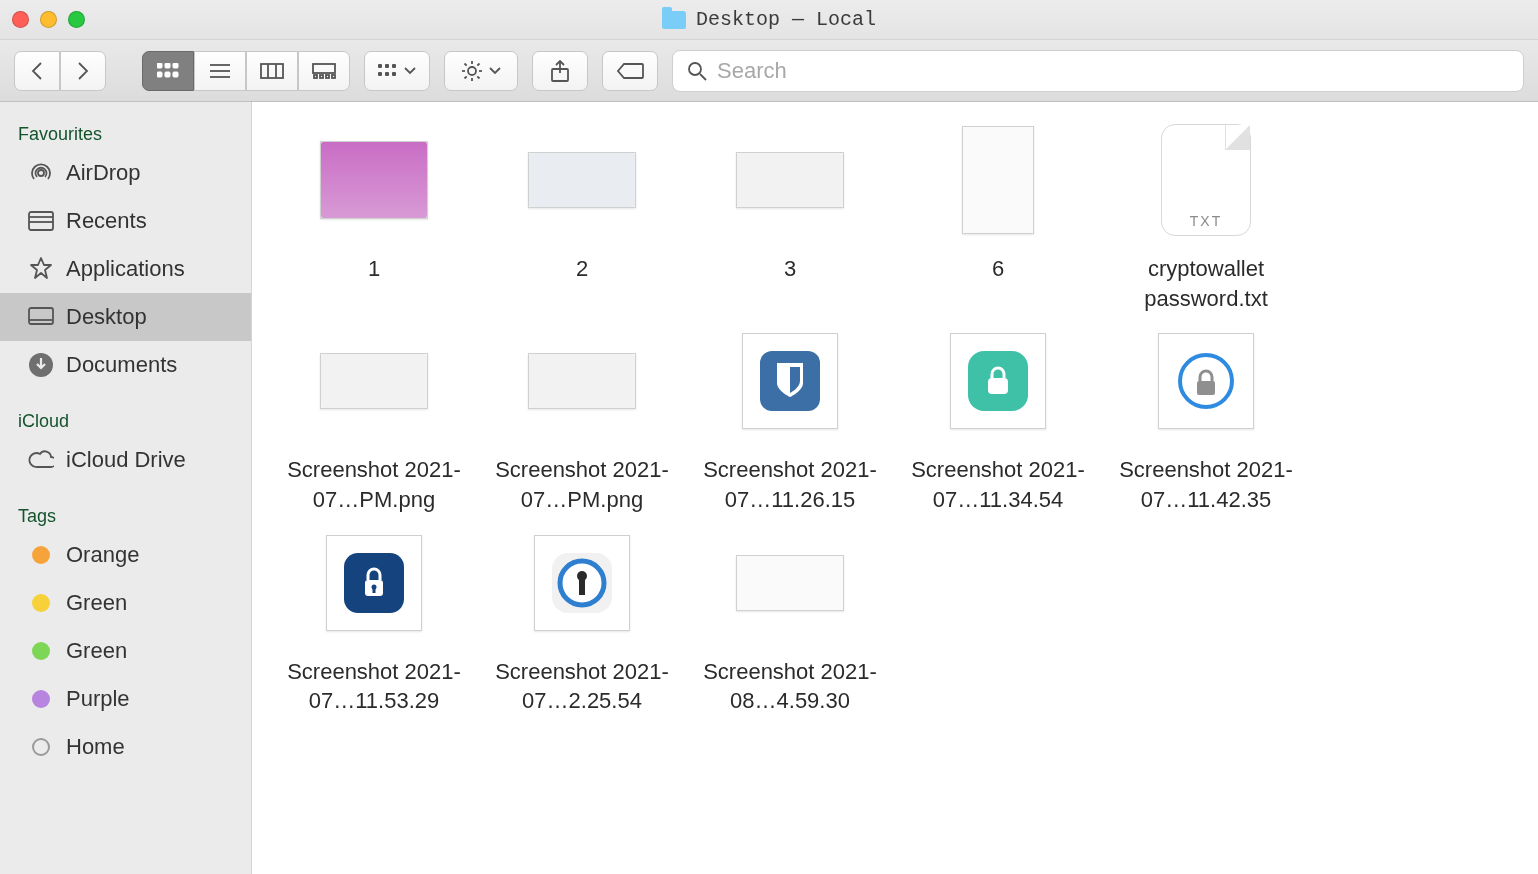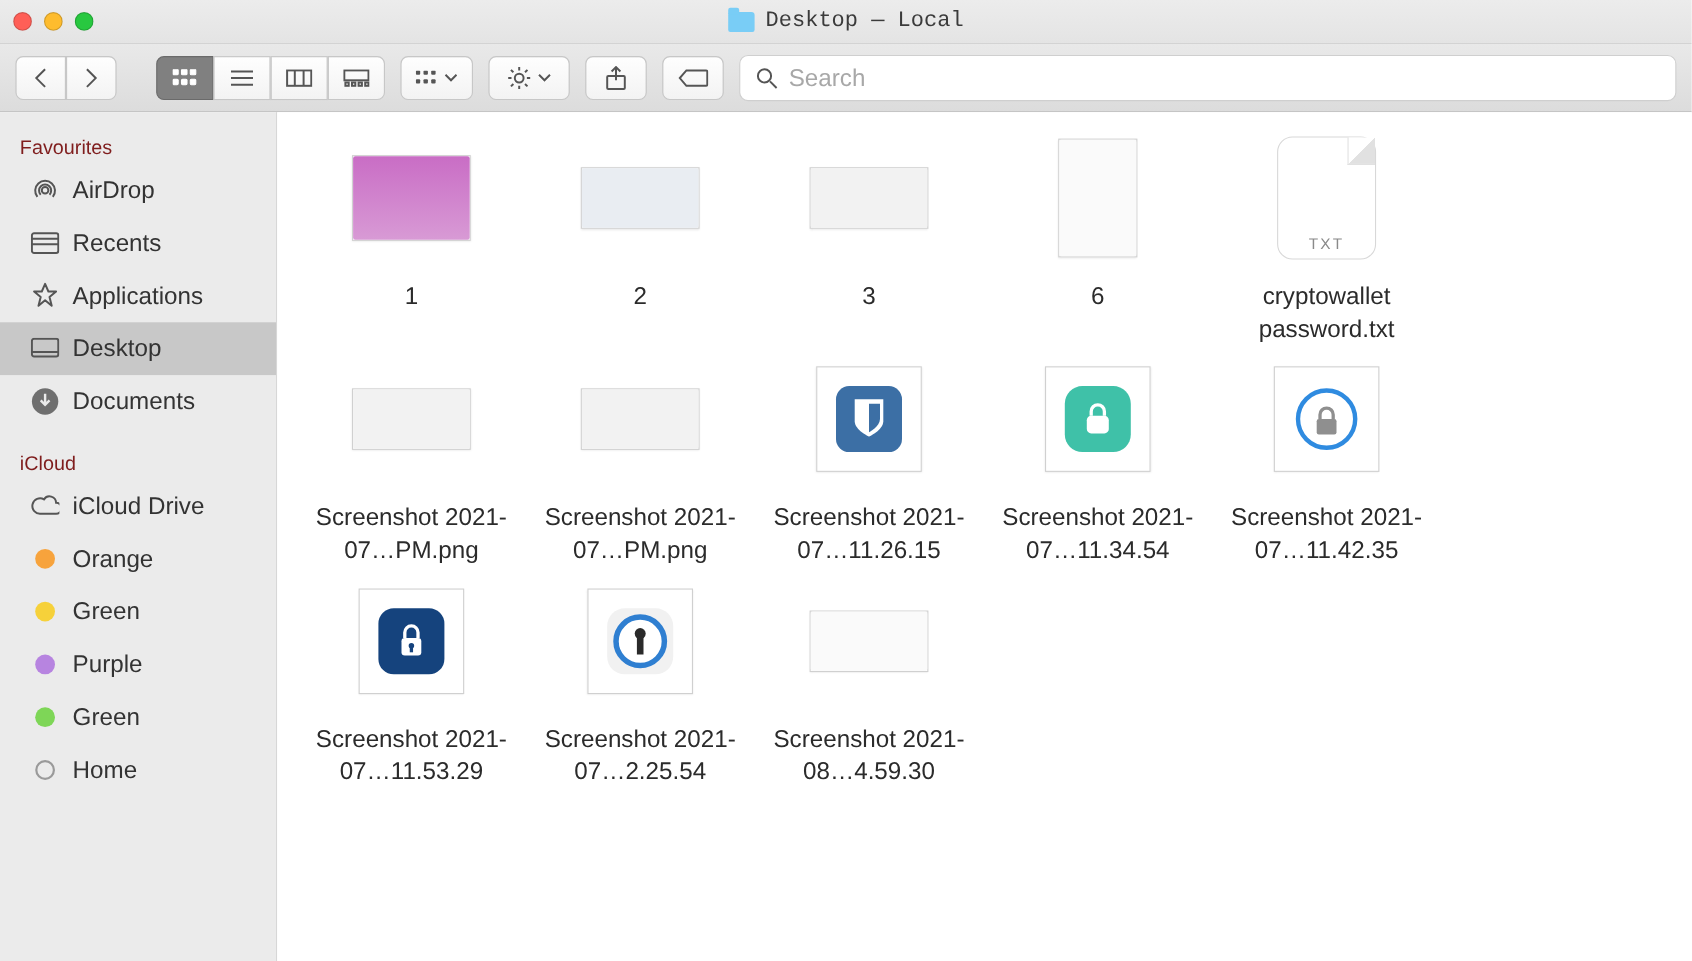--- a/index.html
+++ b/index.html
@@ -34,21 +34,21 @@
 
 
 svg { display:block; }
 .ic { fill:none; stroke:#555; stroke-width:1.8; }
 
 
 .body { display:flex; height: calc(874px - 40px - 62px); }
 
 
 .sidebar { width: 252px; background:#ebebeb; border-right:1px solid #d5d5d5; padding-top:14px; overflow:hidden; }
-.sb-heading { font-size:18px; color:#7f1d1d; padding: 8px 18px 4px; font-weight:500; }
+.sb-heading { font-size:18px; color:#14532d; padding: 8px 18px 4px; font-weight:500; }
 .sb-item { display:flex; align-items:center; gap:12px; height:48px; padding:0 16px 0 28px; font-size:22px; color:#333; cursor:default; }
 .sb-item.selected { background:#c8c8c8; }
 .sb-icon { width:26px; height:26px; display:flex; align-items:center; justify-content:center; flex:0 0 26px; }
 .tag-dot { width:18px; height:18px; border-radius:50%; }
 .tag-dot.orange{ background:#f7a33c; } .tag-dot.yellow{ background:#f6d13a; }
 .tag-dot.purple{ background:#b784e0; } .tag-dot.green{ background:#7ed657; }
 .tag-dot.gray  { background:transparent; border:2px solid #9a9a9a; }
 
 
 .content { flex:1; background:#fff; overflow:auto; padding: 22px 16px 30px 18px; }
@@ -271,43 +271,44 @@
     <div class="sb-heading" style="margin-top:14px">iCloud</div>
     <div class="sb-item">
       <span class="sb-icon">
           <svg width="30" height="20">
             <path class="ic" d="M9 17a7 7 0 1 1 3-13 6 6 0 0 1 11 3 5 5 0 0 1 0 10z"></path>
           </svg>
         </span>
       <span>iCloud Drive</span>
     </div>
 
+    <div class="sb-heading" style="margin-top:14px">Tags</div>
     <div class="sb-item">
         <span class="sb-icon">
           <span class="tag-dot orange"></span>
         </span>
         <span>Orange</span>
       </div>
     <div class="sb-item">
         <span class="sb-icon">
           <span class="tag-dot yellow"></span>
         </span>
         <span>Green</span>
       </div>
     <div class="sb-item">
         <span class="sb-icon">
+          <span class="tag-dot green"></span>
+        </span>
+        <span>Green</span>
+      </div>
+    <div class="sb-item">
+        <span class="sb-icon">
           <span class="tag-dot purple"></span>
         </span>
         <span>Purple</span>
-      </div>
-    <div class="sb-item">
-        <span class="sb-icon">
-          <span class="tag-dot green"></span>
-        </span>
-        <span>Green</span>
       </div>
     <div class="sb-item">
         <span class="sb-icon">
           <span class="tag-dot gray"></span>
         </span>
         <span>Home</span>
       </div>
   </div>
 
   <div class="content">

